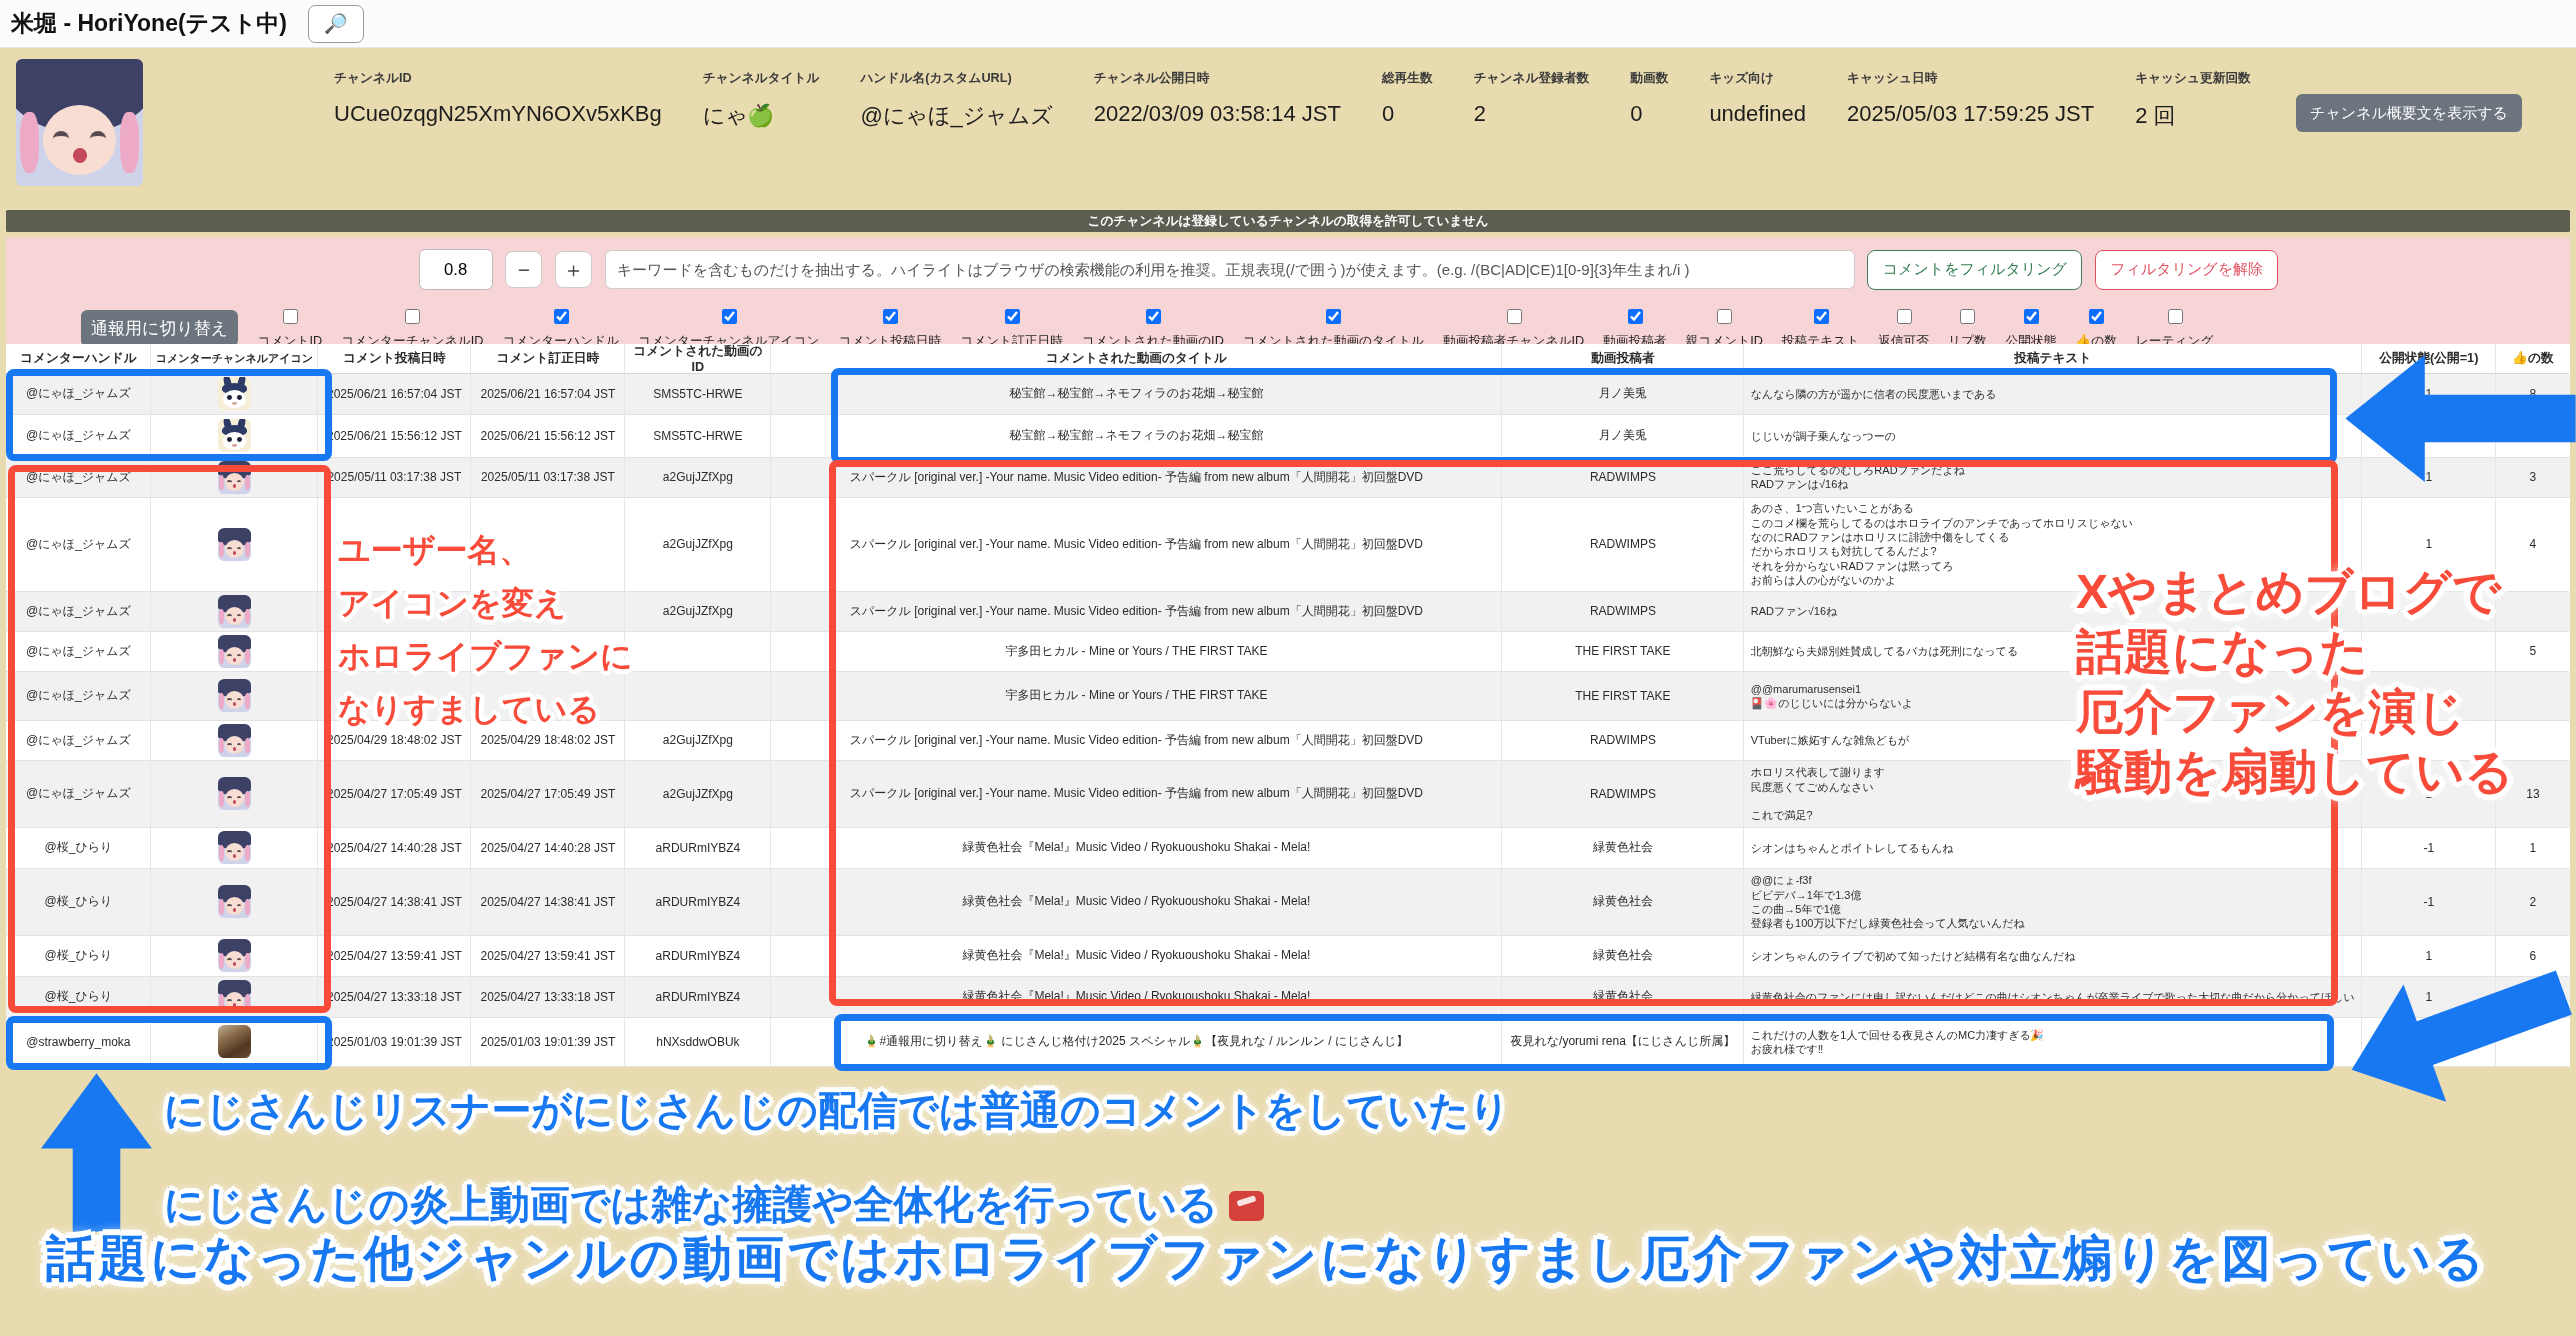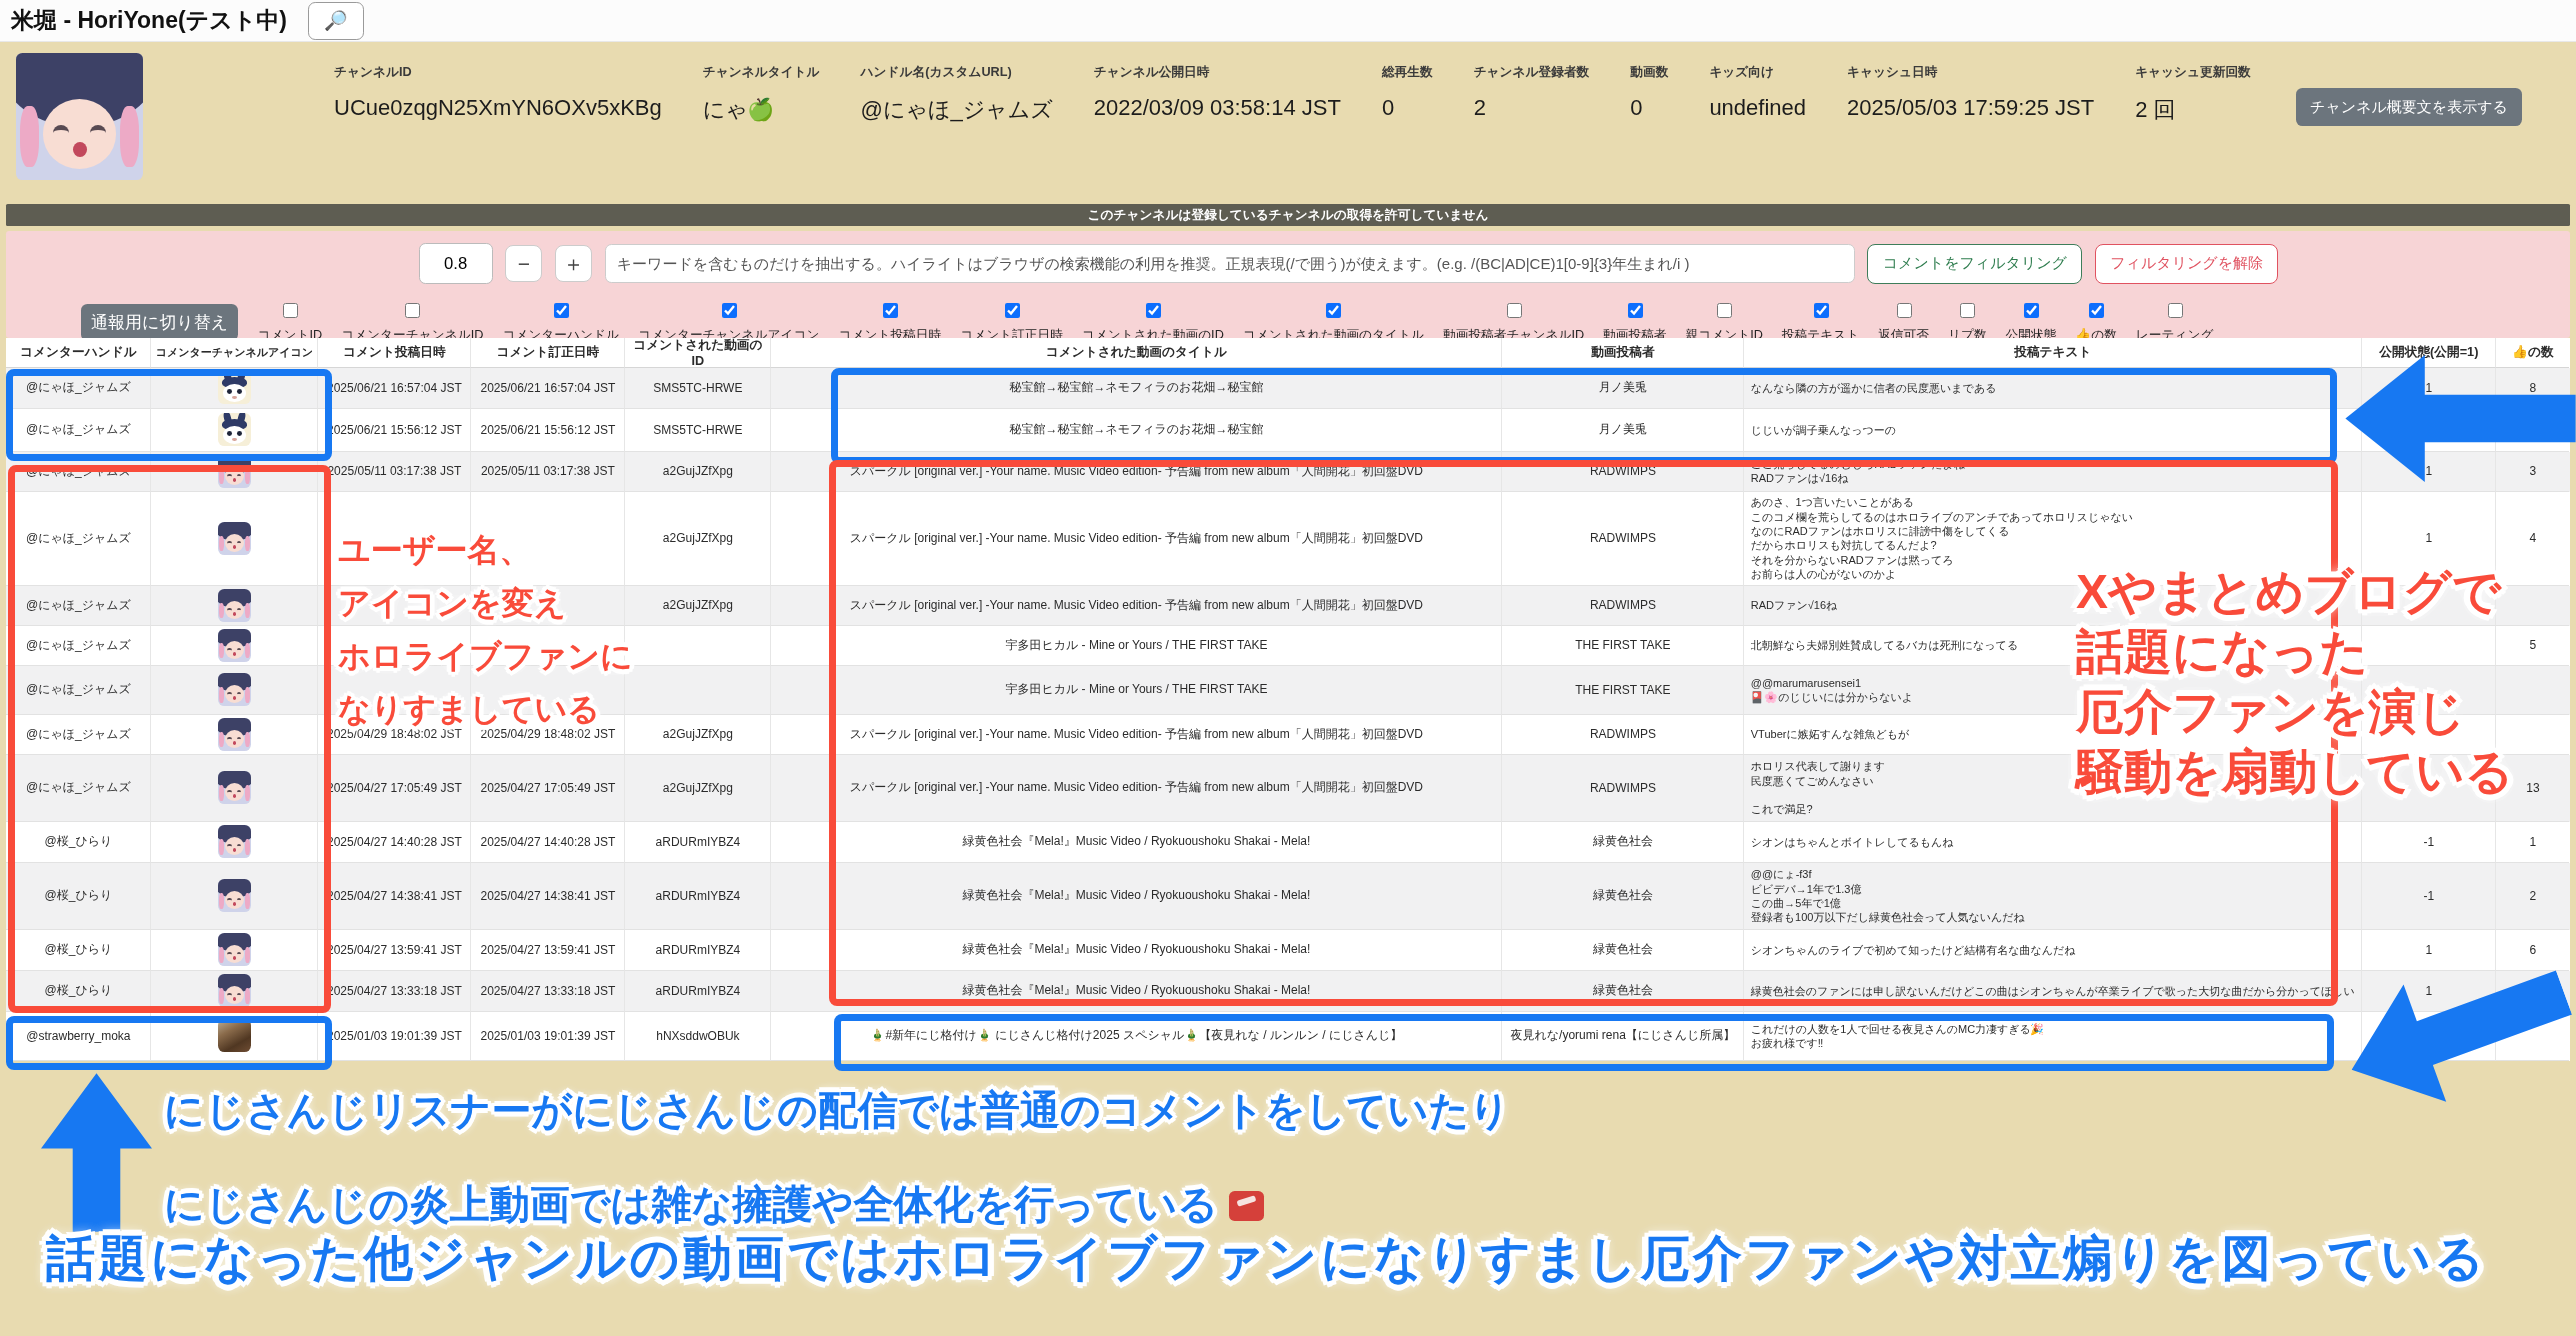--- a/index.html
+++ b/index.html
@@ -3,21 +3,21 @@
 <meta charset="utf-8">
 <style>
   html,body{margin:0;padding:0;}
   body{
     width:2576px;height:1337px;position:relative;overflow:hidden;
     background:#e8dbb0;
     font-family:"Liberation Sans","DejaVu Sans",sans-serif;
     color:#222;
   }
   
-  .topbar{height:42px;background:#fcfcfc;border-bottom:0.8px solid #e8e8e8;display:flex;align-items:center;padding:0 11px;box-sizing:border-box;gap:21px;}
+  .topbar{height:48px;background:#fcfcfc;border-bottom:0.8px solid #e8e8e8;display:flex;align-items:center;padding:0 11px;box-sizing:border-box;gap:21px;}
   .app-title{font-size:23px;font-weight:bold;color:#111;white-space:nowrap;}
   .search-input{flex:1;height:35px;border:0.8px solid #ccc;border-radius:8px;background:#fff;font-size:16.7px;padding:0 14.3px;color:#333;}
   .search-input::placeholder{color:#6b6b6b;}
   .search-btn{width:56px;height:38px;background:#fff;border:0.8px solid #9a9a9a;border-radius:7.2px;font-size:19px;display:flex;align-items:center;justify-content:center;cursor:pointer;}
   
   .channel-band{height:151px;display:flex;align-items:flex-start;padding:11px 0 0 16px;box-sizing:border-box;}
   .big-avatar{width:127px;height:127px;border-radius:14.3px;background:#cfd3ea;flex:none;}
   .channel-fields{display:flex;gap:41px;margin-left:191px;padding-top:11px;}
   .cfield{display:flex;flex-direction:column;gap:14.3px;}
   .clabel{font-size:12.7px;font-weight:bold;color:#3a3a3a;white-space:nowrap;}
@@ -552,21 +552,21 @@
       <div class="c" style="width: 73px;">9</div>
     </div>
     <div class="trow" style="height: 49px;">
       <div class="c" style="width: 145px;">@strawberry_moka</div>
       <div class="c" style="width: 167px;">
         <span class="av av-sm av-photo"></span>
       </div>
       <div class="c" style="width: 153px;">2025/01/03 19:01:39 JST</div>
       <div class="c" style="width: 154px;">2025/01/03 19:01:39 JST</div>
       <div class="c" style="width: 146px;">hNXsddwOBUk</div>
-      <div class="c" style="width: 731px;">🎍#新年にじ格付け🎍 にじさんじ格付け2025 スペシャル🎍【夜見れな / ルンルン / にじさんじ】</div>
+      <div class="c" style="width: 731px;">🎍#通報用に切り替え🎍 にじさんじ格付け2025 スペシャル🎍【夜見れな / ルンルン / にじさんじ】</div>
       <div class="c" style="width: 242px;">夜見れな/yorumi rena【にじさんじ所属】</div>
       <div class="c text-cell" style="width: 618px;">これだけの人数を1人で回せる夜見さんのMC力凄すぎる🎉
 お疲れ様です‼</div>
       <div class="c" style="width: 134px;"></div>
       <div class="c" style="width: 73px;"></div>
     </div>
   </div>
 
 <div class="ov obox blue" style="left:6.4px;top:369px;width:326px;height:92px;"></div>
 <div class="ov obox blue" style="left:831px;top:368px;width:1506px;height:96px;"></div>

